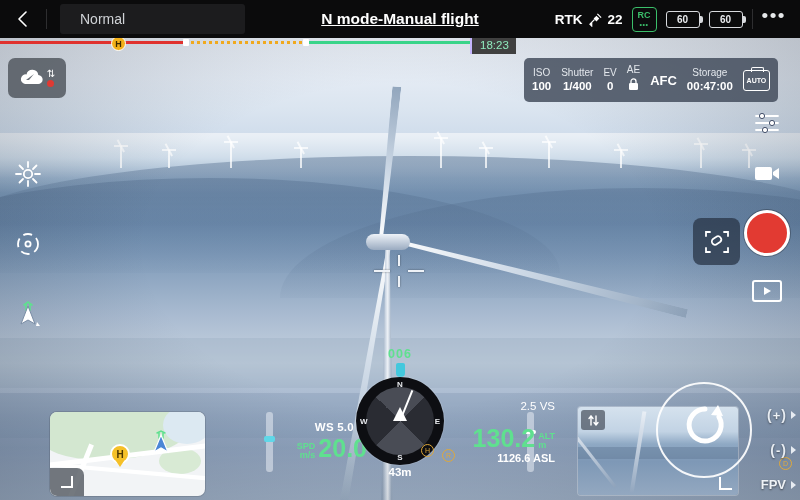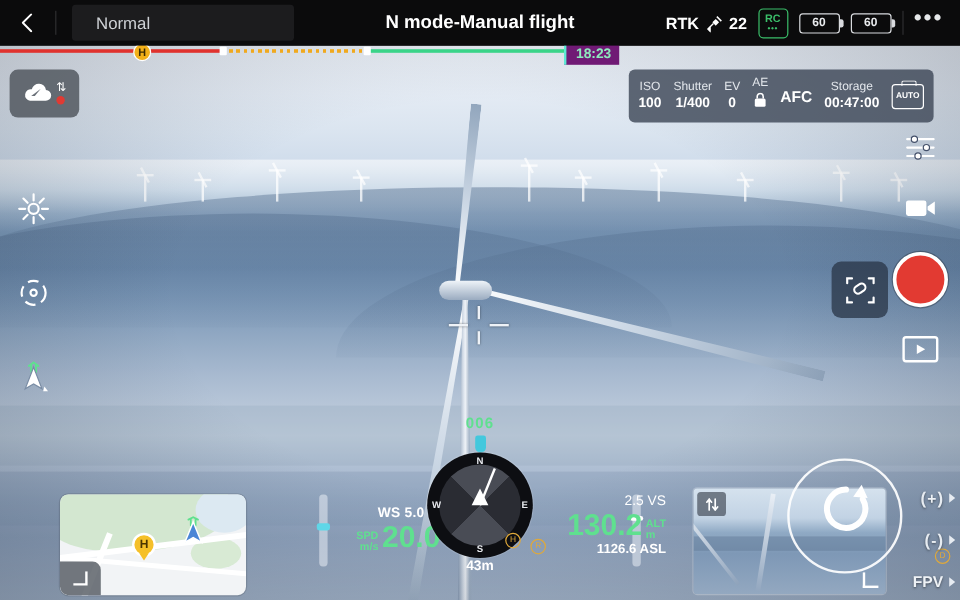--- a/index.html
+++ b/index.html
@@ -79,21 +79,21 @@
   }
   .back { width:46px; height:38px; display:flex; align-items:center; justify-content:center; }
   .back svg { width:16px; height:16px; }
   .vdiv { width:1px; height:20px; background:#2e2e30; }
   .mode-chip {
     margin-left:13px; width:185px; height:30px; background:#1c1c1e; border-radius:3px;
     display:flex; align-items:center; padding-left:20px;
     color:#cfd2d6; font-size:14px;
   }
   .title { position:absolute; left:0; right:0; text-align:center;
-    color:#fff; font-size:15.5px; font-weight:600; pointer-events:none; }
+    color:#fff; font-size:15.5px; font-weight:600; pointer-events:none;text-decoration:underline; }
   .topright { margin-left:auto; display:flex; align-items:center; gap:9px; padding-right:14px; }
   .rtk { display:flex; align-items:center; gap:5px; color:#fff; font-size:13.5px; font-weight:600; }
   .rtk svg { width:15px; height:15px; }
   .rc-badge {
     width:25px; height:25px; border:1.4px solid #3bbf6a; border-radius:4px;
     display:flex; flex-direction:column; align-items:center; justify-content:center;
     color:#3bbf6a; font-size:9px; font-weight:700; line-height:1;
   }
   .rc-dots { font-size:7px; letter-spacing:.5px; margin-top:1px; }
   .batt { position:relative; width:34px; height:17px; border:1.5px solid #d8dade; border-radius:3px;
@@ -108,22 +108,22 @@
   .seg-red { left:0; width:185px; background:#e0322e; }
   .seg-dot { left:185px; width:120px; height:3px;
     background:repeating-linear-gradient(to right,#f0a91e 0 3px, transparent 3px 6px); }
   .seg-green { left:305px; width:167px; background:#3ad489; }
   .node { position:absolute; top:1px; width:6px; height:7px; background:#fff; border-radius:1px; }
   .n1 { left:183px; } .n2 { left:303px; }
   .hmark { position:absolute; left:111px; top:-2px; width:15px; height:15px; border-radius:50%;
     background:#f2b019; border:1.5px solid #fff; color:#3b2a00; font-size:9px; font-weight:800;
     display:flex; align-items:center; justify-content:center; }
   .timebox { position:absolute; left:470px; top:-2px; height:18px; padding:0 7px 0 8px;
-    background:#701a75; border-left:2px solid #5eead4; color:#8fe9bd; font-size:11.5px;
-    font-weight:700; display:flex; align-items:center; }
+    background:#404040; border-left:2px solid #c4b5fd; color:#8fe9bd; font-size:11.5px;
+    font-weight:400; display:flex; align-items:center; }
 
   
   .cloud-chip {
     position:absolute; left:8px; top:58px; width:58px; height:40px; border-radius:7px;
     background:rgba(78,84,92,.82); display:flex; align-items:center; justify-content:center; gap:2px; z-index:30;
   }
   .cloud-chip svg { width:26px; height:22px; }
   .cc-right { display:flex; flex-direction:column; align-items:center; gap:2px; }
   .cc-arrows { color:#fff; font-size:10px; line-height:8px; }
   .cc-dot { width:7px; height:7px; border-radius:50%; background:#e03a33; }
@@ -184,21 +184,21 @@
   .deg10 { position:absolute; right:-8px; top:-2px; color:#fff; font-size:9.5px; font-weight:700;}
 
   .slider { position:absolute; width:7px; height:60px; background:rgba(240,244,250,.5); border-radius:3px; }
   .sl-left { left:266px; bottom:28px; }
   .sl-right { right:266px; bottom:28px; }
   .sl-knob { position:absolute; left:-2px; width:11px; height:4px; border-radius:2px; background:#fff; }
   .sl-knob.cyan { background:#5fd7e8; height:6px; }
 
   .tl-right { position:absolute; right:245px; bottom:36px; width:140px; text-align:left; }
   .vs { color:#fff; font-size:11.5px; font-weight:400; text-align:right; }
-  .altrow { display:flex; align-items:flex-end; gap:3px; justify-content:flex-end; margin-top:2px; }
+  .altrow { display:flex; align-items:flex-end; gap:3px; justify-content:flex-end; margin-top:14px; }
   .alt-val { color:#5fe08f; font-size:25px; font-weight:700; line-height:24px; }
   .alt-lbl { color:#5fe08f; font-size:9px; font-weight:700; line-height:9px; }
   .asl { color:#fff; font-size:11px; font-weight:700; text-align:right; margin-top:2px; }
 
   .compass-wrap { position:absolute; left:352px; bottom:22px; width:96px; text-align:center; }
   .heading { display:inline-block; color:#5fe08f; font-size:12.5px; font-weight:700; letter-spacing:1px; }
   .hdg-pin { width:9px; height:14px; background:#43c8dd; margin:1px auto 0; border-radius:2px 2px 4px 4px; }
   .compass { position:relative; width:88px; height:88px; margin:0 auto; border-radius:50%;
     background:#0d0e12; box-shadow:0 0 0 1px rgba(255,255,255,.12); }
   .comp-wedge { position:absolute; inset:10px; border-radius:50%;

